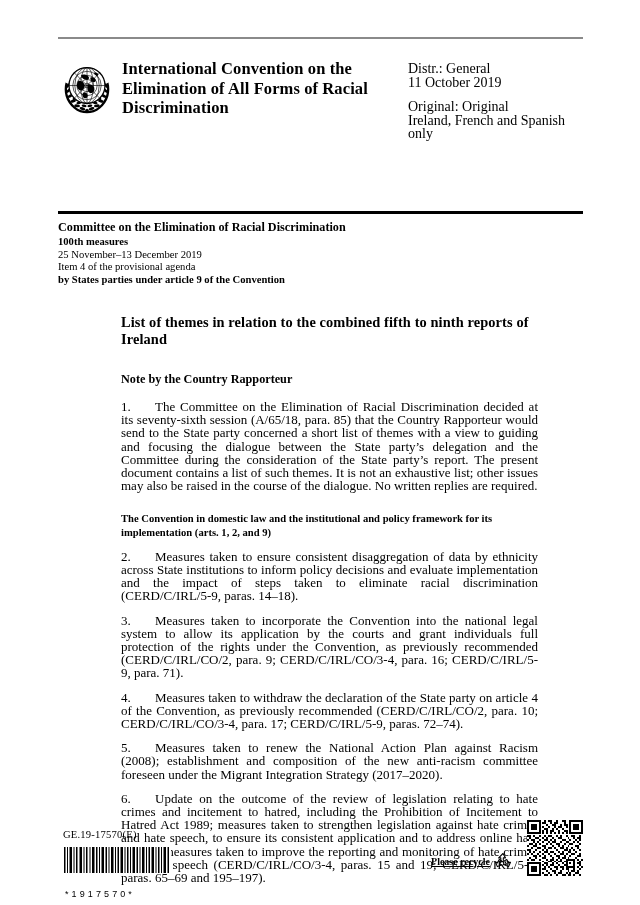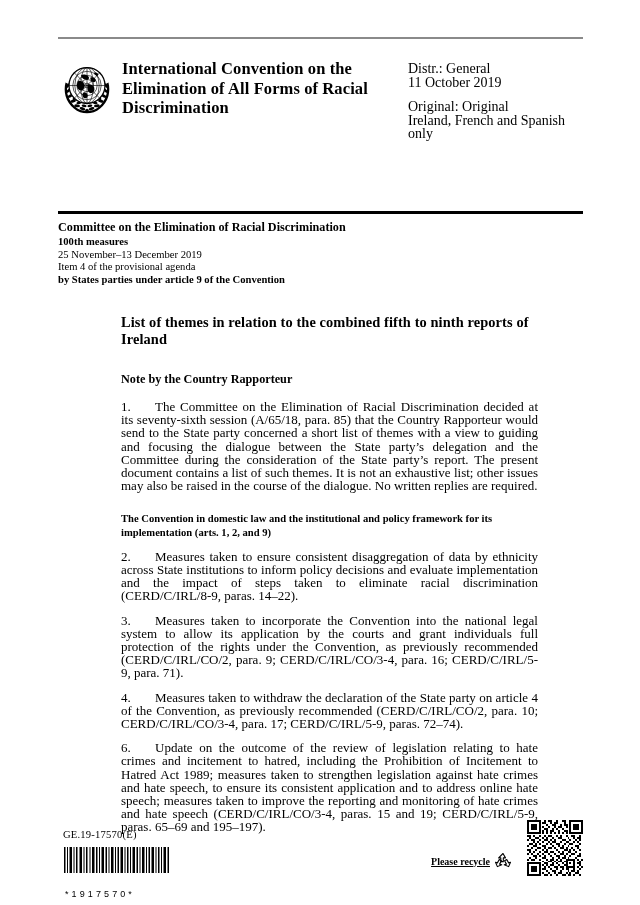--- a/index.html
+++ b/index.html
@@ -307,31 +307,34 @@
 
     <h2 class="note-title">Note by the Country Rapporteur</h2>
 
     <p class="para first">
       <span class="pnum">1.</span><span>The Committee on the Elimination of Racial Discrimination decided at its seventy-sixth session (A/65/18, para. 85) that the Country Rapporteur would send to the State party concerned a short list of themes with a view to guiding and focusing the dialogue between the State party’s delegation and the Committee during the consideration of the State party’s report. The present document contains a list of such themes. It is not an exhaustive list; other issues may also be raised in the course of the dialogue. No written replies are required.</span>
     </p>
 
     <h3 class="sec-head">The Convention in domestic law and the institutional and policy framework for its implementation (arts. 1, 2, and 9)</h3>
 
     <p class="para">
-      <span class="pnum">2.</span><span>Measures taken to ensure consistent disaggregation of data by ethnicity across State institutions to inform policy decisions and evaluate implementation and the impact of steps taken to eliminate racial discrimination (CERD/C/IRL/8-9, paras. 14–22).</span>
+      <span class="pnum">2.</span><span>Measures taken to ensure consistent disaggregation of data by ethnicity across State institutions to inform policy decisions and evaluate implementation and the impact of steps taken to eliminate racial discrimination (CERD/C/IRL/5-9, paras. 14–18).</span>
     </p>
 
     <p class="para">
       <span class="pnum">3.</span><span>Measures taken to incorporate the Convention into the national legal system to allow its application by the courts and grant individuals full protection of the rights under the Convention, as previously recommended (CERD/C/IRL/CO/2, para. 9; CERD/C/IRL/CO/3-4, para. 16; CERD/C/IRL/5-9, para. 71).</span>
     </p>
 
     <p class="para">
       <span class="pnum">4.</span><span>Measures taken to withdraw the declaration of the State party on article 4 of the Convention, as previously recommended (CERD/C/IRL/CO/2, para. 10; CERD/C/IRL/CO/3-4, para. 17; CERD/C/IRL/5-9, paras. 72–74).</span>
     </p>
 
+    <p class="para">
+      <span class="pnum">5.</span><span>Measures taken to renew the National Action Plan against Racism (2008); establishment and composition of the new anti-racism committee foreseen under the Migrant Integration Strategy (2017–2020).</span>
+    </p>
 
     <p class="para">
       <span class="pnum">6.</span><span>Update on the outcome of the review of legislation relating to hate crimes and incitement to hatred, including the Prohibition of Incitement to Hatred Act 1989; measures taken to strengthen legislation against hate crimes and hate speech, to ensure its consistent application and to address online hate speech; measures taken to improve the reporting and monitoring of hate crimes and hate speech (CERD/C/IRL/CO/3-4, paras. 15 and 19; CERD/C/IRL/5-9, paras. 65–69 and 195–197).</span>
     </p>
 
   </div>
 
   <div class="footer-left">
     <div class="job-no">GE.19-17570(E)</div>
     <div class="barcode">

